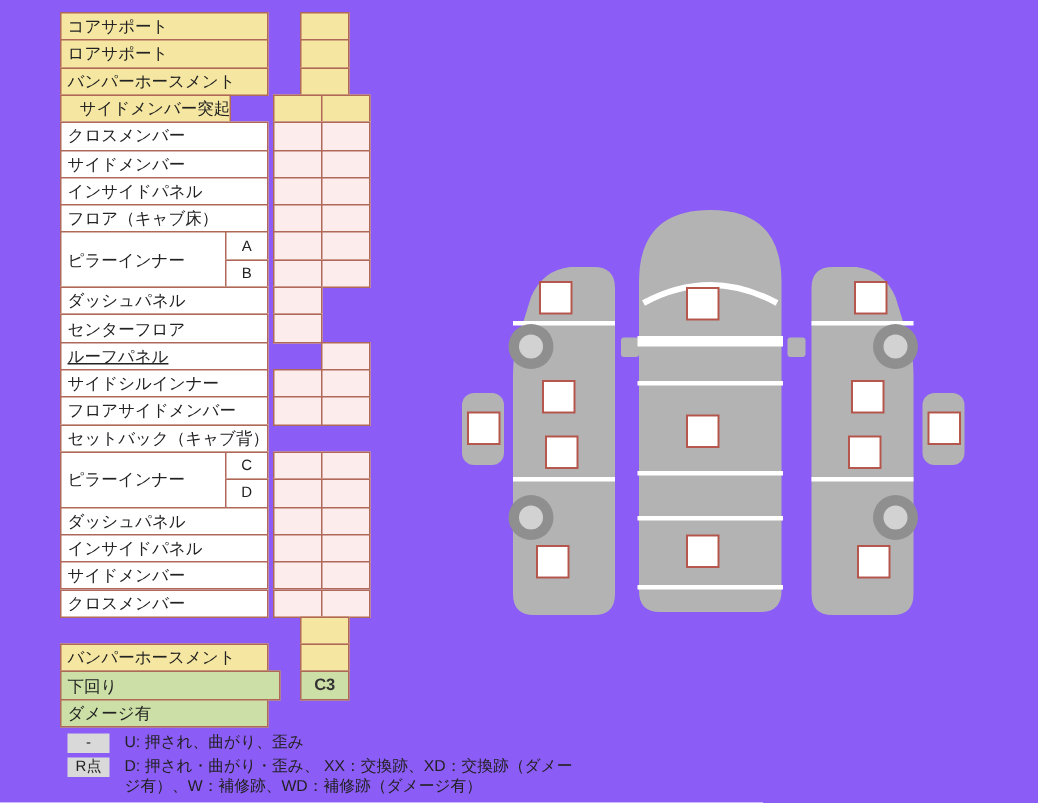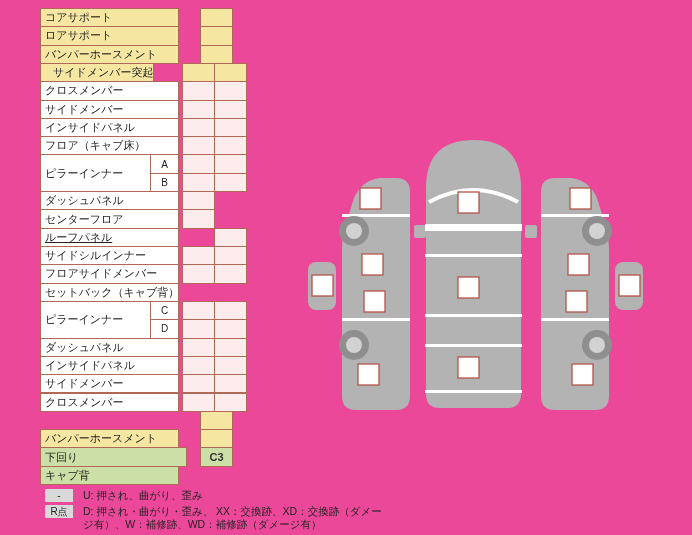--- a/index.html
+++ b/index.html
@@ -1,17 +1,17 @@
 <!DOCTYPE html>
 <html style="--line: #b06858; --yellow: #f5e7a1; --pink: #fdecec; --green: #ccdfa6; --grayBody: #b3b3b3; --markBorder: #b5544a; --legendKeyBg: #d9d9d9;"><head>
 <meta charset="utf-8">
 <style>
   html,body{margin:0;padding:0;background:#fff;}
   body{font-family:"Liberation Sans","DejaVu Sans",sans-serif;}
-  .screen{position:relative;width:692px;height:535px;background:#ec4899;overflow:hidden;}
+  .screen{position:relative;width:692px;height:535px;background:#8b5cf6;overflow:hidden;}
 
   
   .table{position:absolute;left:40px;top:8px;width:250px;height:480px;}
   .box{position:absolute;box-sizing:border-box;border:1px solid var(--line);}
   .label{display:flex;align-items:center;padding-left:4px;font-size:11px;color:#222;white-space:nowrap;overflow:hidden;}
   .sub{display:flex;align-items:center;justify-content:center;font-size:10px;color:#222;}
   .cell{display:flex;align-items:center;justify-content:center;font-size:11px;font-weight:bold;color:#333;}
   .yellow{background:var(--yellow);}
   .pink{background:var(--pink);}
   .green{background:var(--green);}
@@ -90,21 +90,21 @@
       <div class="box pink cell" style="left: 142px; top: 366.2px; width: 33px; height: 19.31px;"></div>
       <div class="box pink cell" style="left: 174px; top: 366.2px; width: 33px; height: 19.31px;"></div>
       <div class="box white label" style="left: 0px; top: 384.51px; width: 139px; height: 19.31px;">クロスメンバー</div>
       <div class="box pink cell" style="left: 142px; top: 384.51px; width: 33px; height: 19.31px;"></div>
       <div class="box pink cell" style="left: 174px; top: 384.51px; width: 33px; height: 19.31px;"></div>
       <div class="box yellow cell" style="left: 160px; top: 402.82px; width: 33px; height: 19.31px;"></div>
       <div class="box yellow label" style="left: 0px; top: 421.13px; width: 139px; height: 19.31px;">バンパーホースメント</div>
       <div class="box yellow cell" style="left: 160px; top: 421.13px; width: 33px; height: 19.31px;"></div>
       <div class="box green label" style="left: 0px; top: 439.44px; width: 147px; height: 19.31px;">下回り</div>
       <div class="box green cell" style="left: 160px; top: 439.44px; width: 33px; height: 19.31px; text-align: right;">C3</div>
-      <div class="box green label" style="left: 0px; top: 457.75px; width: 139px; height: 19.31px;">キャブ背</div>
+      <div class="box green label" style="left: 0px; top: 457.75px; width: 139px; height: 19.31px;">ダメージ有</div>
     </div>
 
   <svg class="diagram" width="355" height="290" viewBox="0 0 355 290">
 
     <path style="fill:var(--grayBody)" d="M128,266 L128,60 Q128,12 175.5,12 Q223,12 223,60 L223,266 Q223,280 209,280 L142,280 Q128,280 128,266 Z"></path>
     <rect x="116" y="97" width="12" height="13" rx="2" style="fill:var(--grayBody)"></rect>
     <rect x="227" y="97" width="12" height="13" rx="2" style="fill:var(--grayBody)"></rect>
     <path d="M131,74 Q175.5,50 220,74" style="fill:none;stroke:#ffffff;stroke-width:4"></path>
     <rect x="127" y="96" width="97" height="7" style="fill:#ffffff"></rect>
     <rect x="127" y="126" width="97" height="3" style="fill:#ffffff"></rect>

